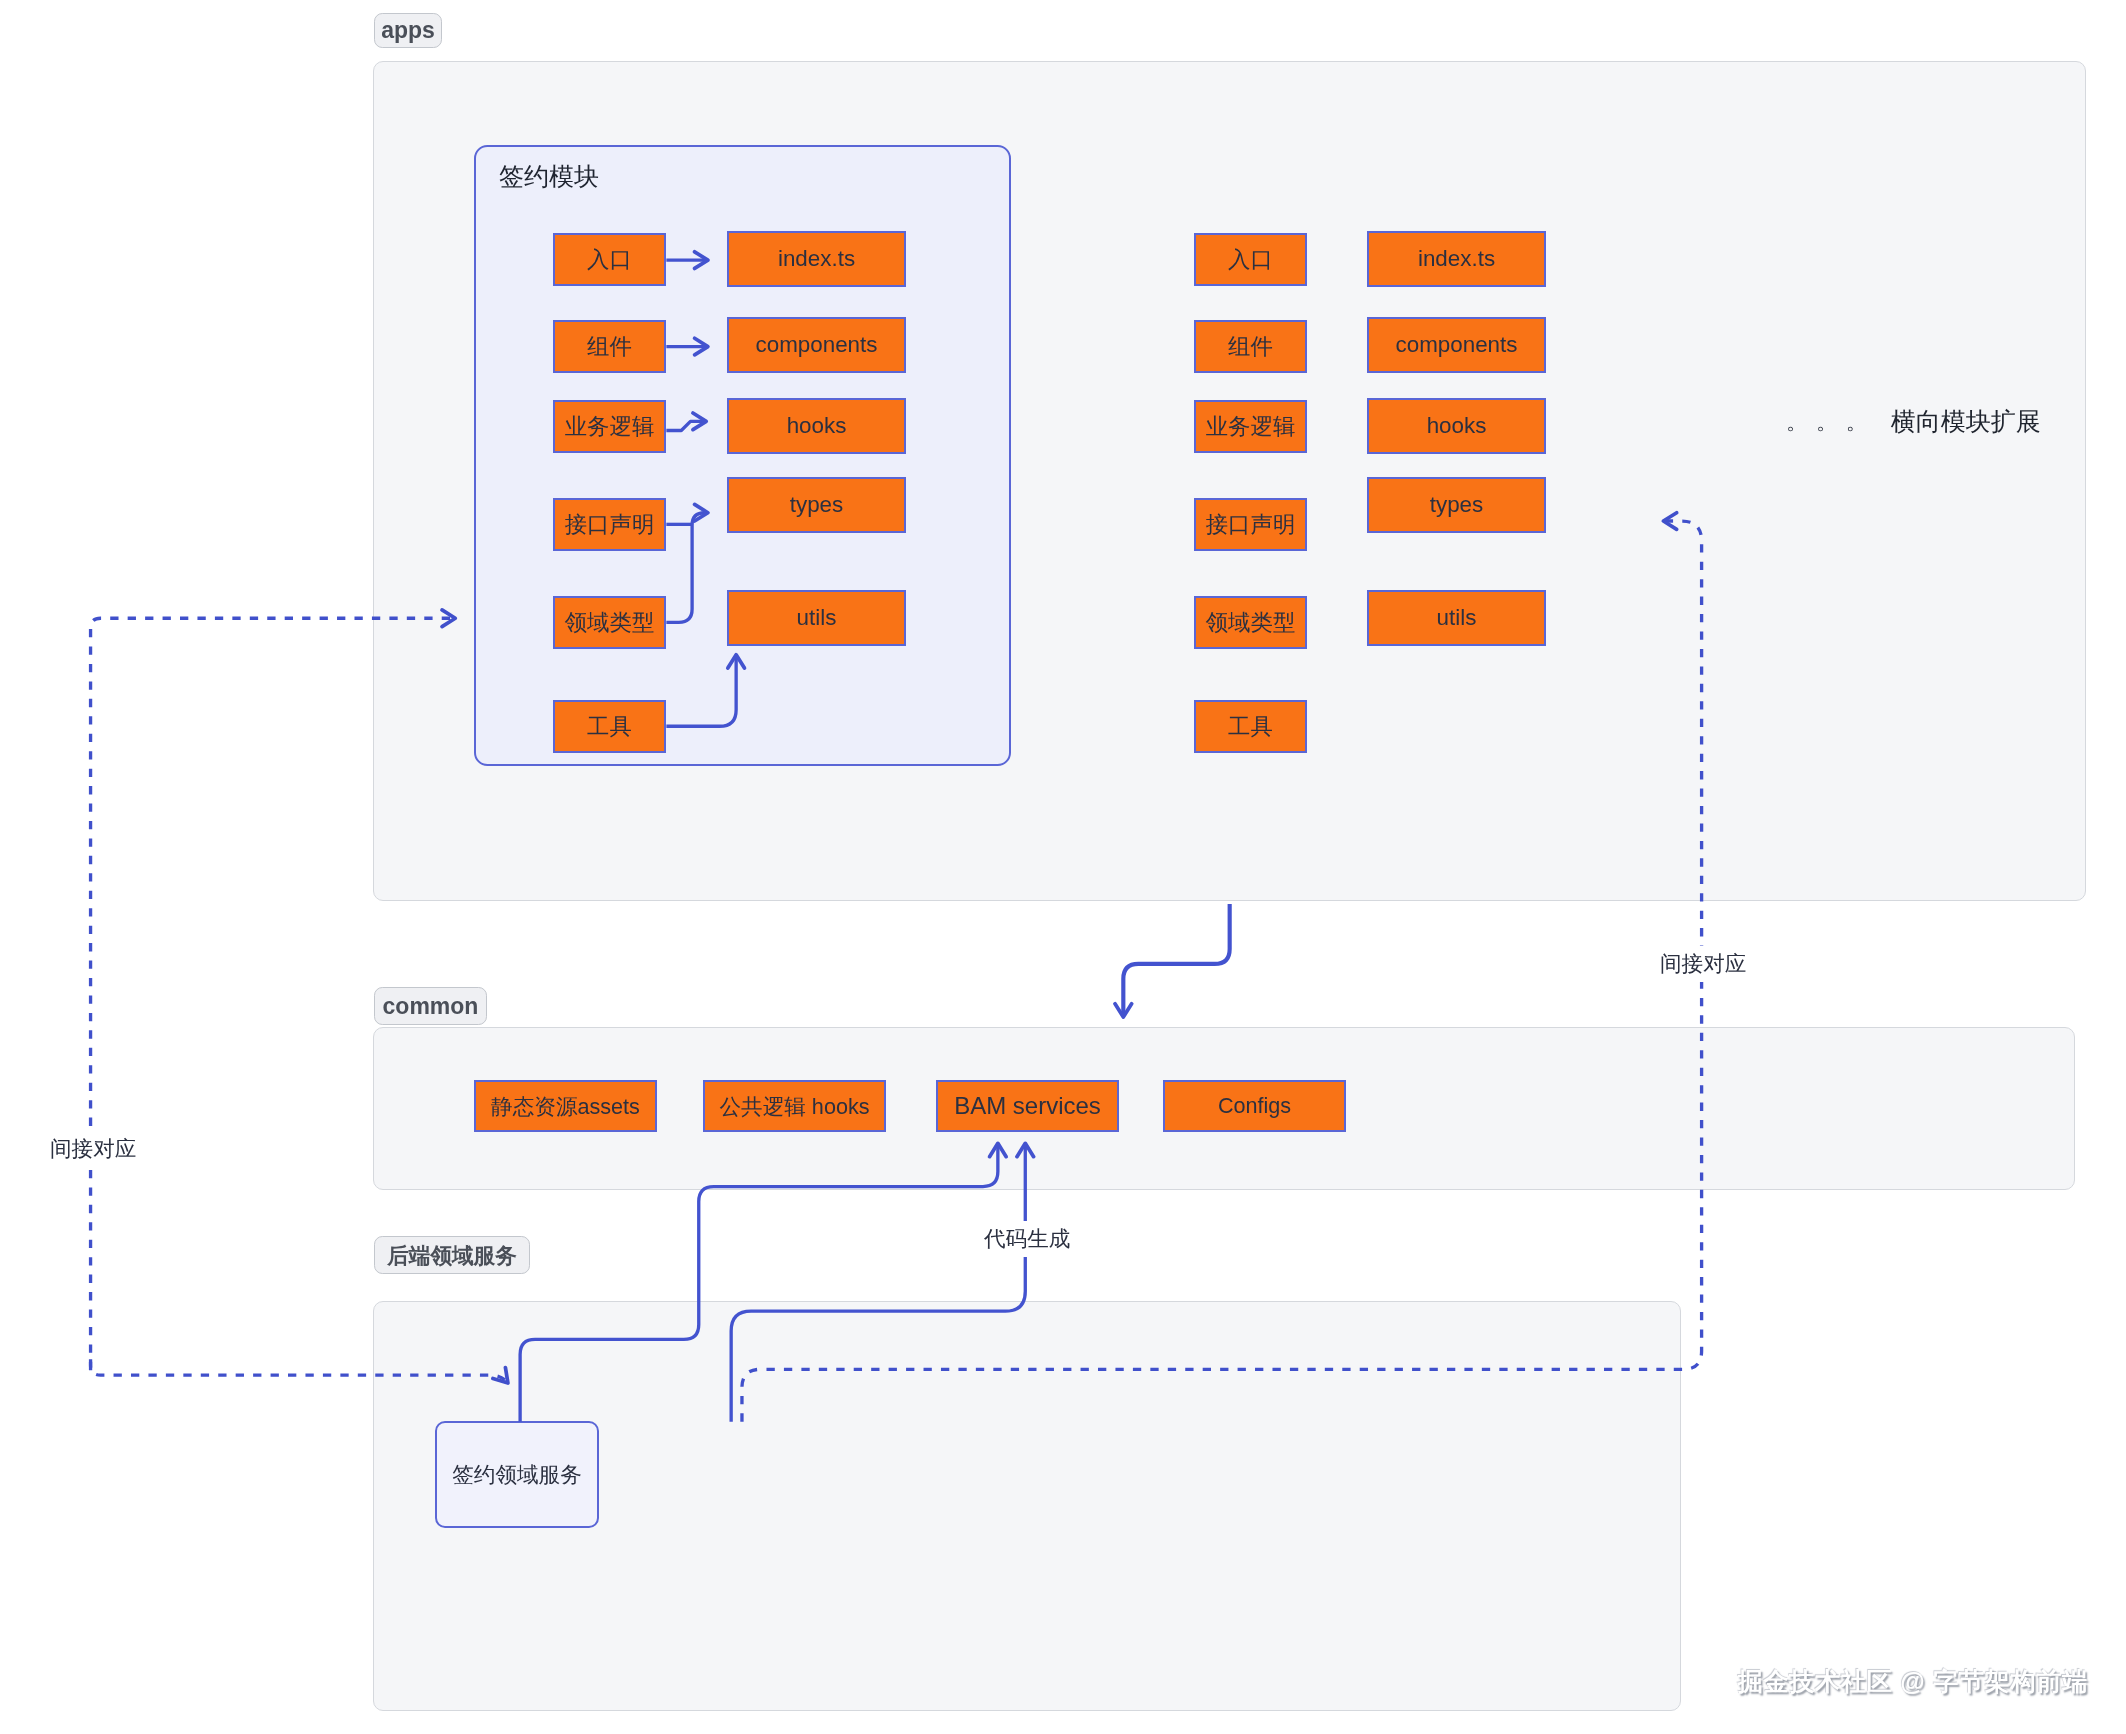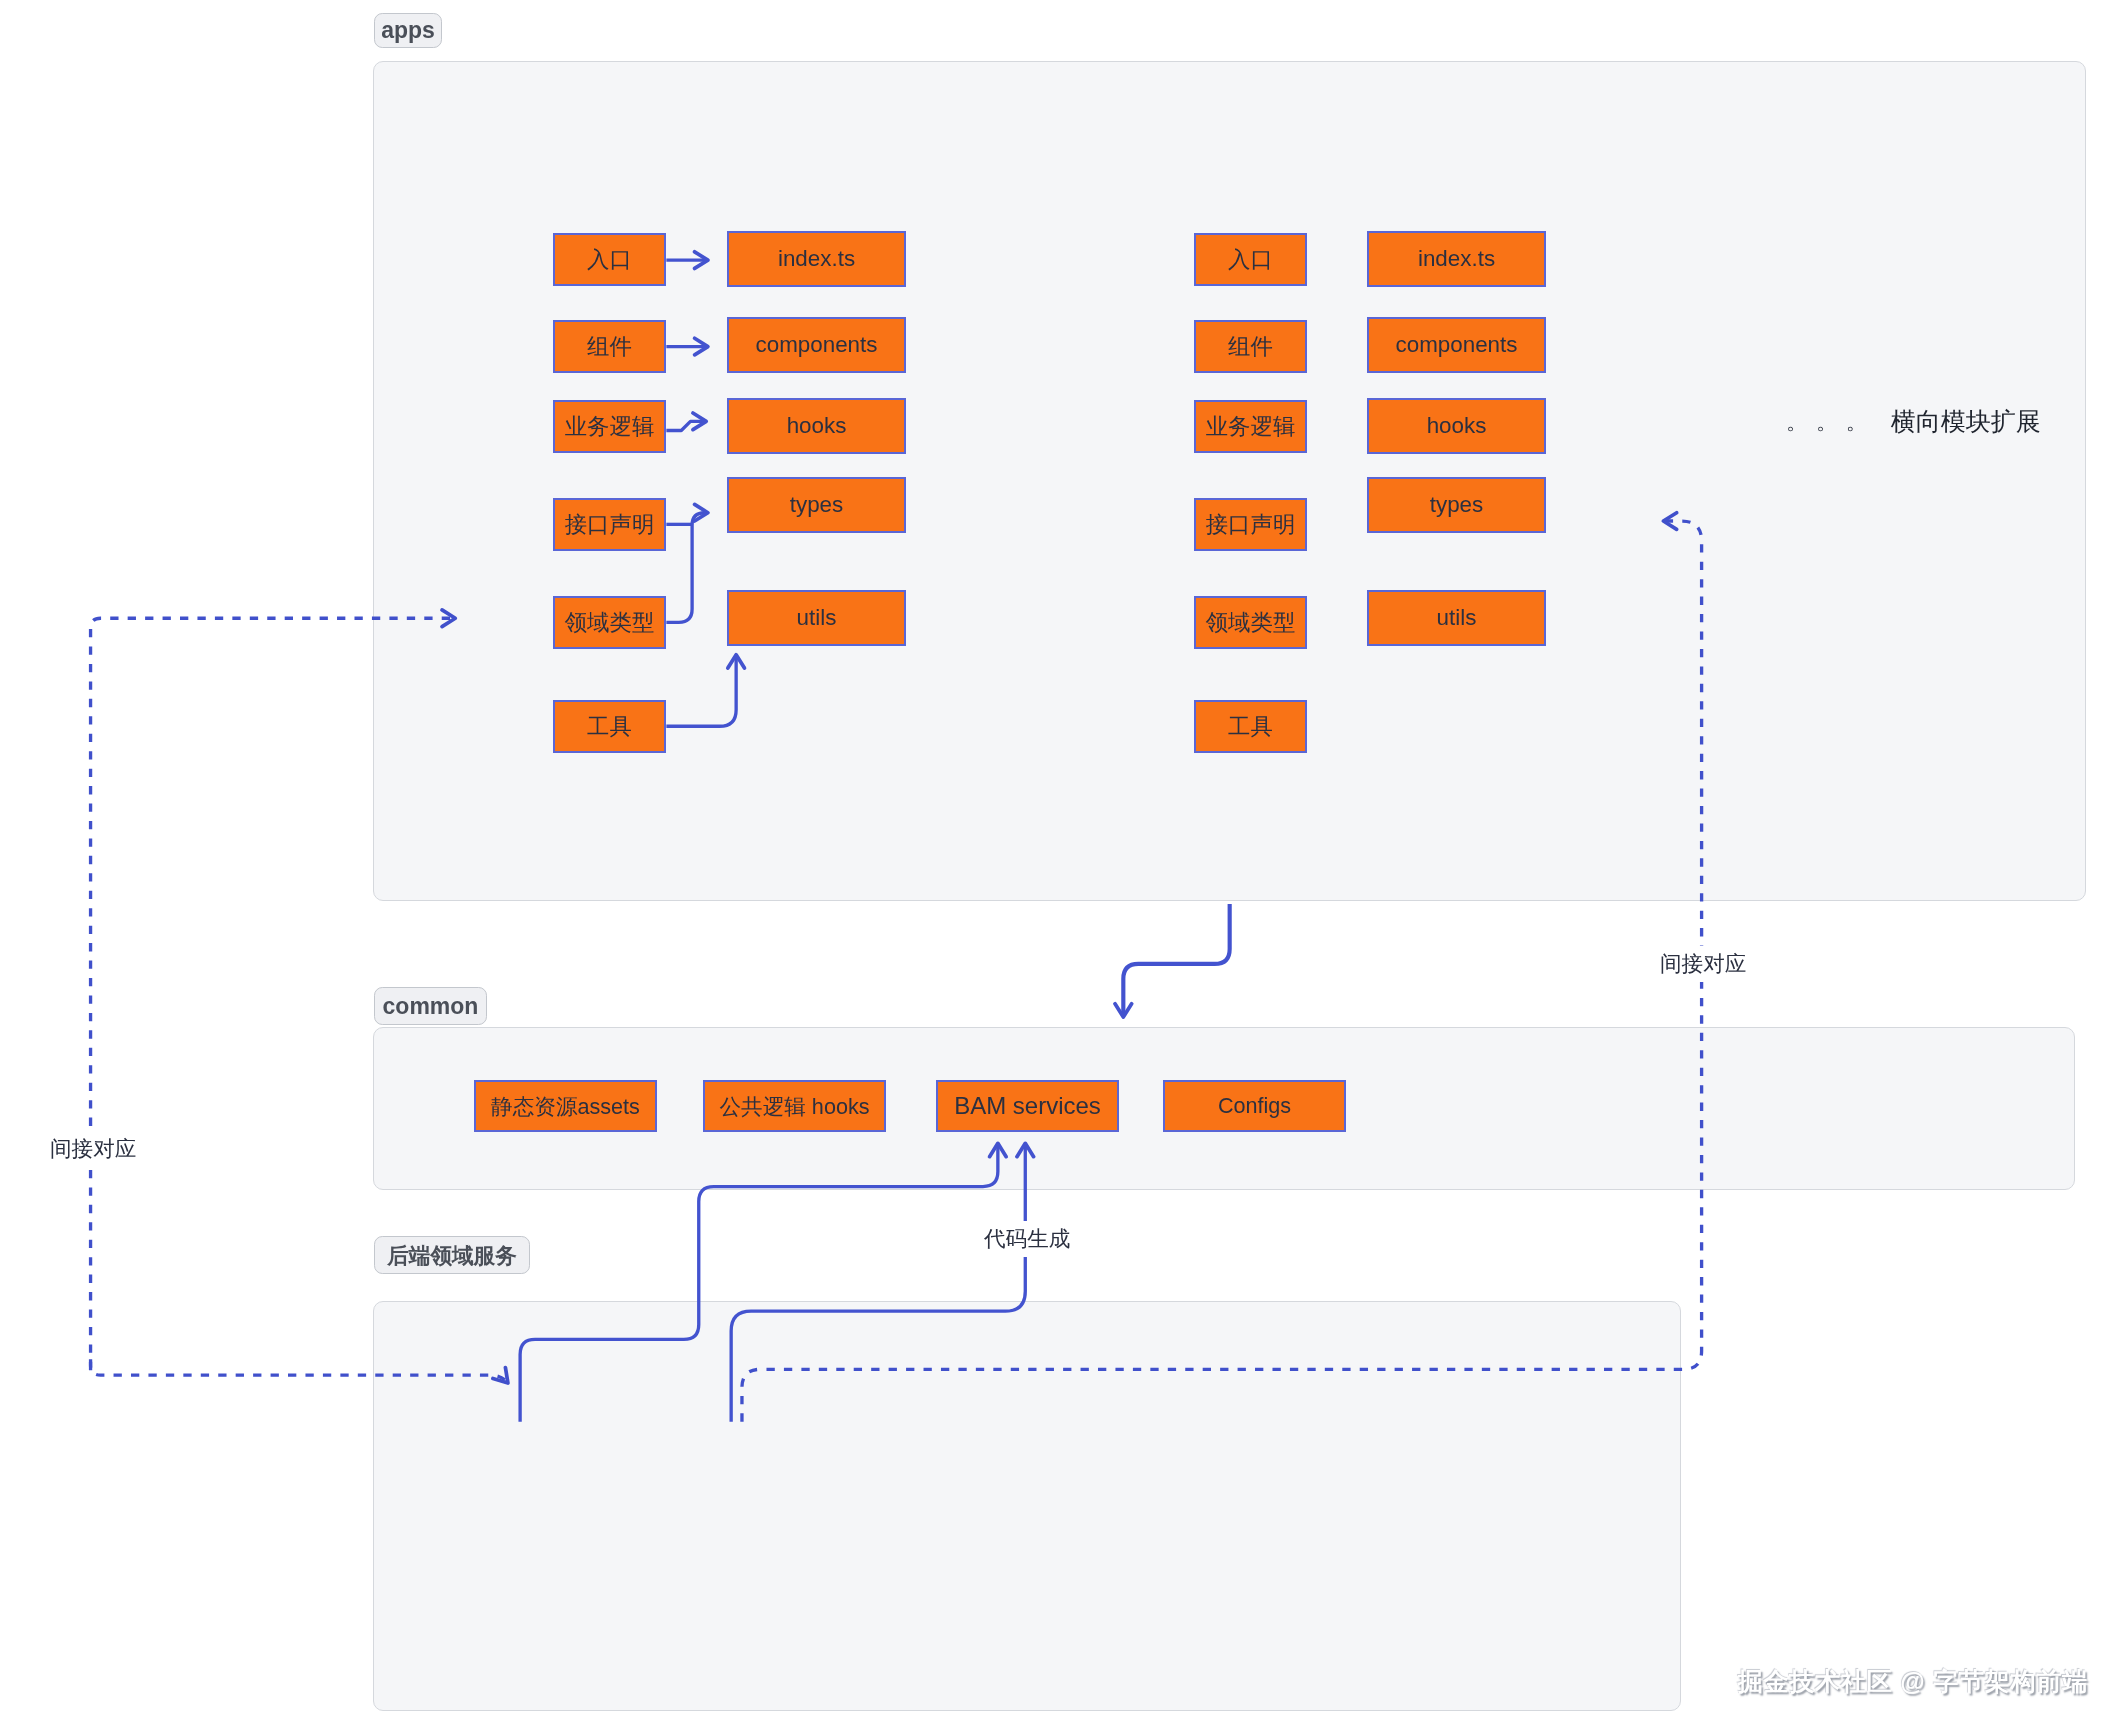--- a/index.html
+++ b/index.html
@@ -50,20 +50,23 @@
 </style>
 </head>
 <body>
 
 <div class="canvas">
 
   <div class="abs pill" style="left:374px;top:13.3px;width:68px;height:35px;font-size:23px;">apps</div>
 
   <div class="abs group" style="left:373px;top:61px;width:1713px;height:840px;"></div>
 
+  <div class="abs module" style="left:474px;top:145px;width:537px;height:621px;">
+    <div class="module-title">签约模块</div>
+  </div>
   <div class="abs node" style="left:553px;top:233px;width:113px;height:53px;">入口</div>
   <div class="abs node" style="left:553px;top:320px;width:113px;height:53px;">组件</div>
   <div class="abs node" style="left:553px;top:400px;width:113px;height:53px;">业务逻辑</div>
   <div class="abs node" style="left:553px;top:498px;width:113px;height:53px;">接口声明</div>
   <div class="abs node" style="left:553px;top:596px;width:113px;height:53px;">领域类型</div>
   <div class="abs node" style="left:553px;top:700px;width:113px;height:53px;">工具</div>
 
   <div class="abs node" style="left:727px;top:231px;width:179px;height:56px;">index.ts</div>
   <div class="abs node" style="left:727px;top:317px;width:179px;height:56px;">components</div>
   <div class="abs node" style="left:727px;top:398px;width:179px;height:56px;">hooks</div>
@@ -94,20 +97,21 @@
 
   <div class="abs node" style="left:474px;top:1080px;width:183px;height:52px;font-size:21.6px;">静态资源assets</div>
   <div class="abs node" style="left:703px;top:1080px;width:183px;height:52px;font-size:21.6px;">公共逻辑 hooks</div>
   <div class="abs node" style="left:936px;top:1080px;width:183px;height:52px;font-size:24px;">BAM services</div>
   <div class="abs node" style="left:1163px;top:1080px;width:183px;height:52px;font-size:21.6px;">Configs</div>
 
   <div class="abs pill" style="left:374px;top:1236px;width:156px;height:38px;font-size:21.6px;">后端领域服务</div>
 
   <div class="abs group" style="left:373px;top:1301px;width:1308px;height:410px;"></div>
 
+  <div class="abs node svc" style="left:435px;top:1421px;width:164px;height:107px;font-size:21.6px;">签约领域服务</div>
 
   <svg class="overlay" width="2127" height="1735" viewBox="0 0 2560 2088">
     <defs>
       <marker id="arrS" markerUnits="userSpaceOnUse" markerWidth="34" markerHeight="34" viewBox="-17 -17 34 34" refX="5" refY="0" orient="auto">
         <path d="M-9,-10 L7,0 L-9,10" fill="none" stroke="#4353cf" stroke-width="4.5" stroke-linecap="round" stroke-linejoin="round"></path>
       </marker>
       <marker id="arrD" markerUnits="userSpaceOnUse" markerWidth="34" markerHeight="34" viewBox="-17 -17 34 34" refX="5" refY="0" orient="auto">
         <path d="M-9,-10 L7,0 L-9,10" fill="none" stroke="#4050cb" stroke-width="4.5" stroke-linecap="round" stroke-linejoin="round"></path>
       </marker>
     </defs>

